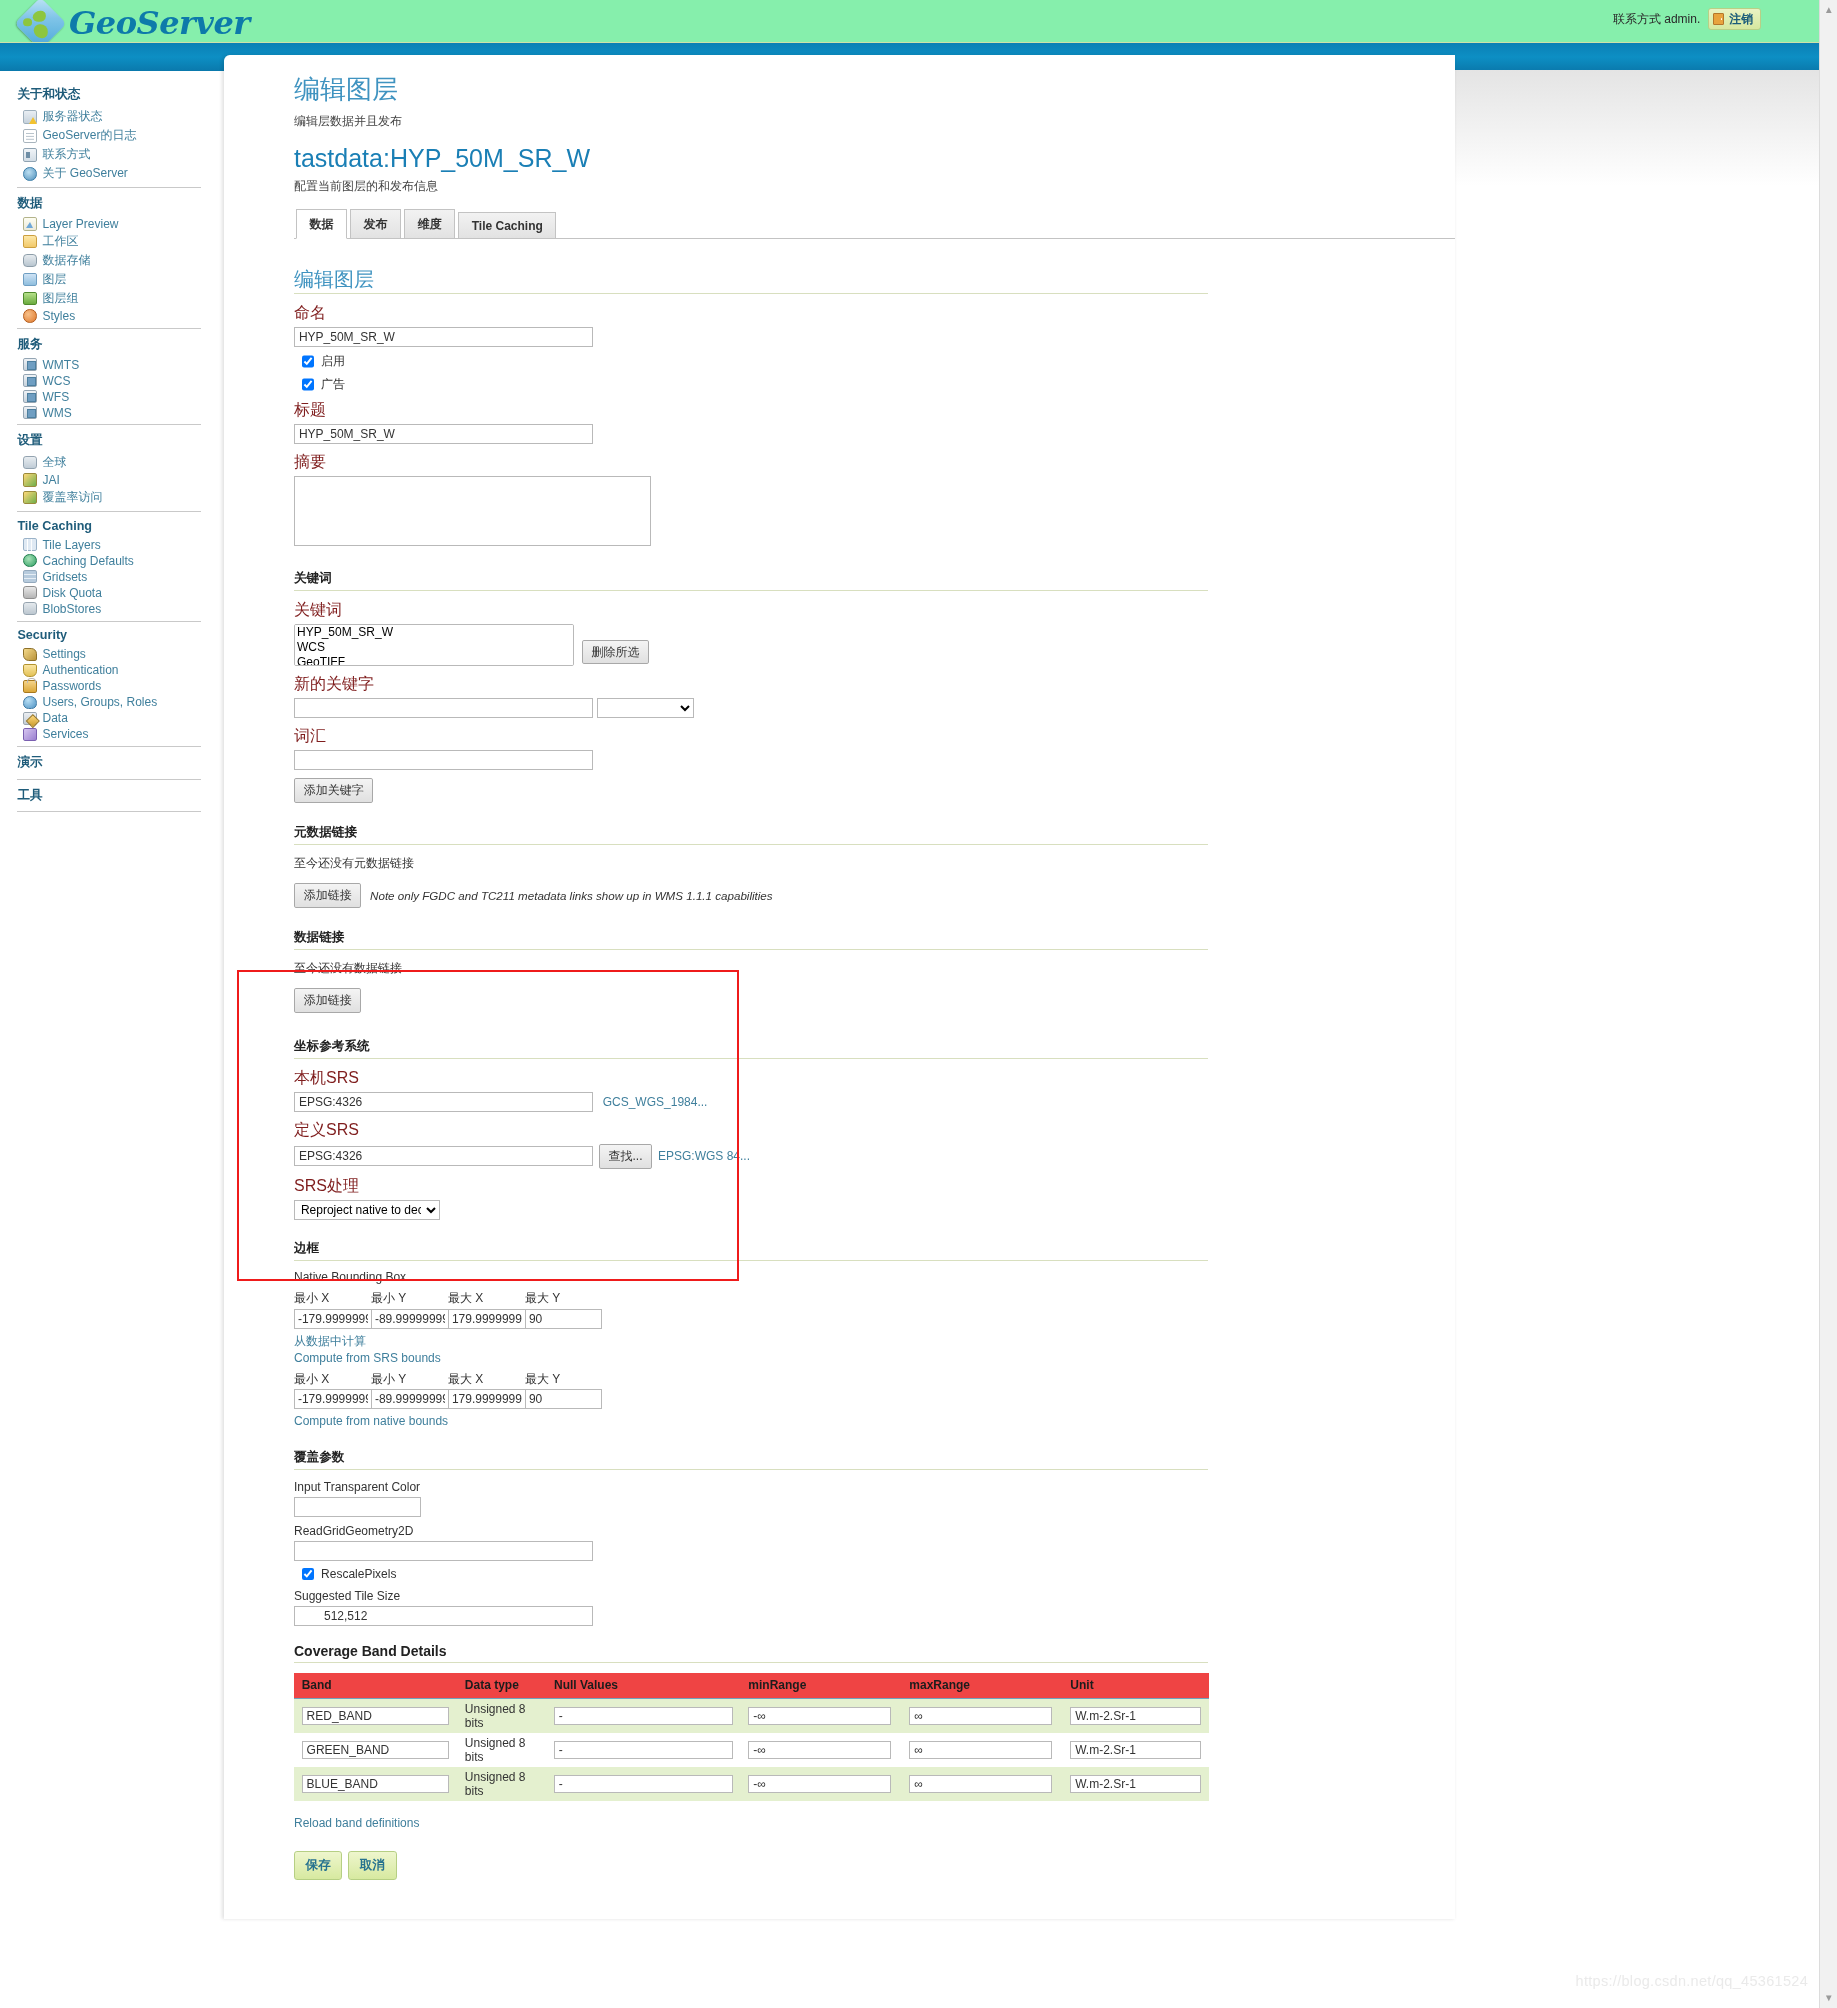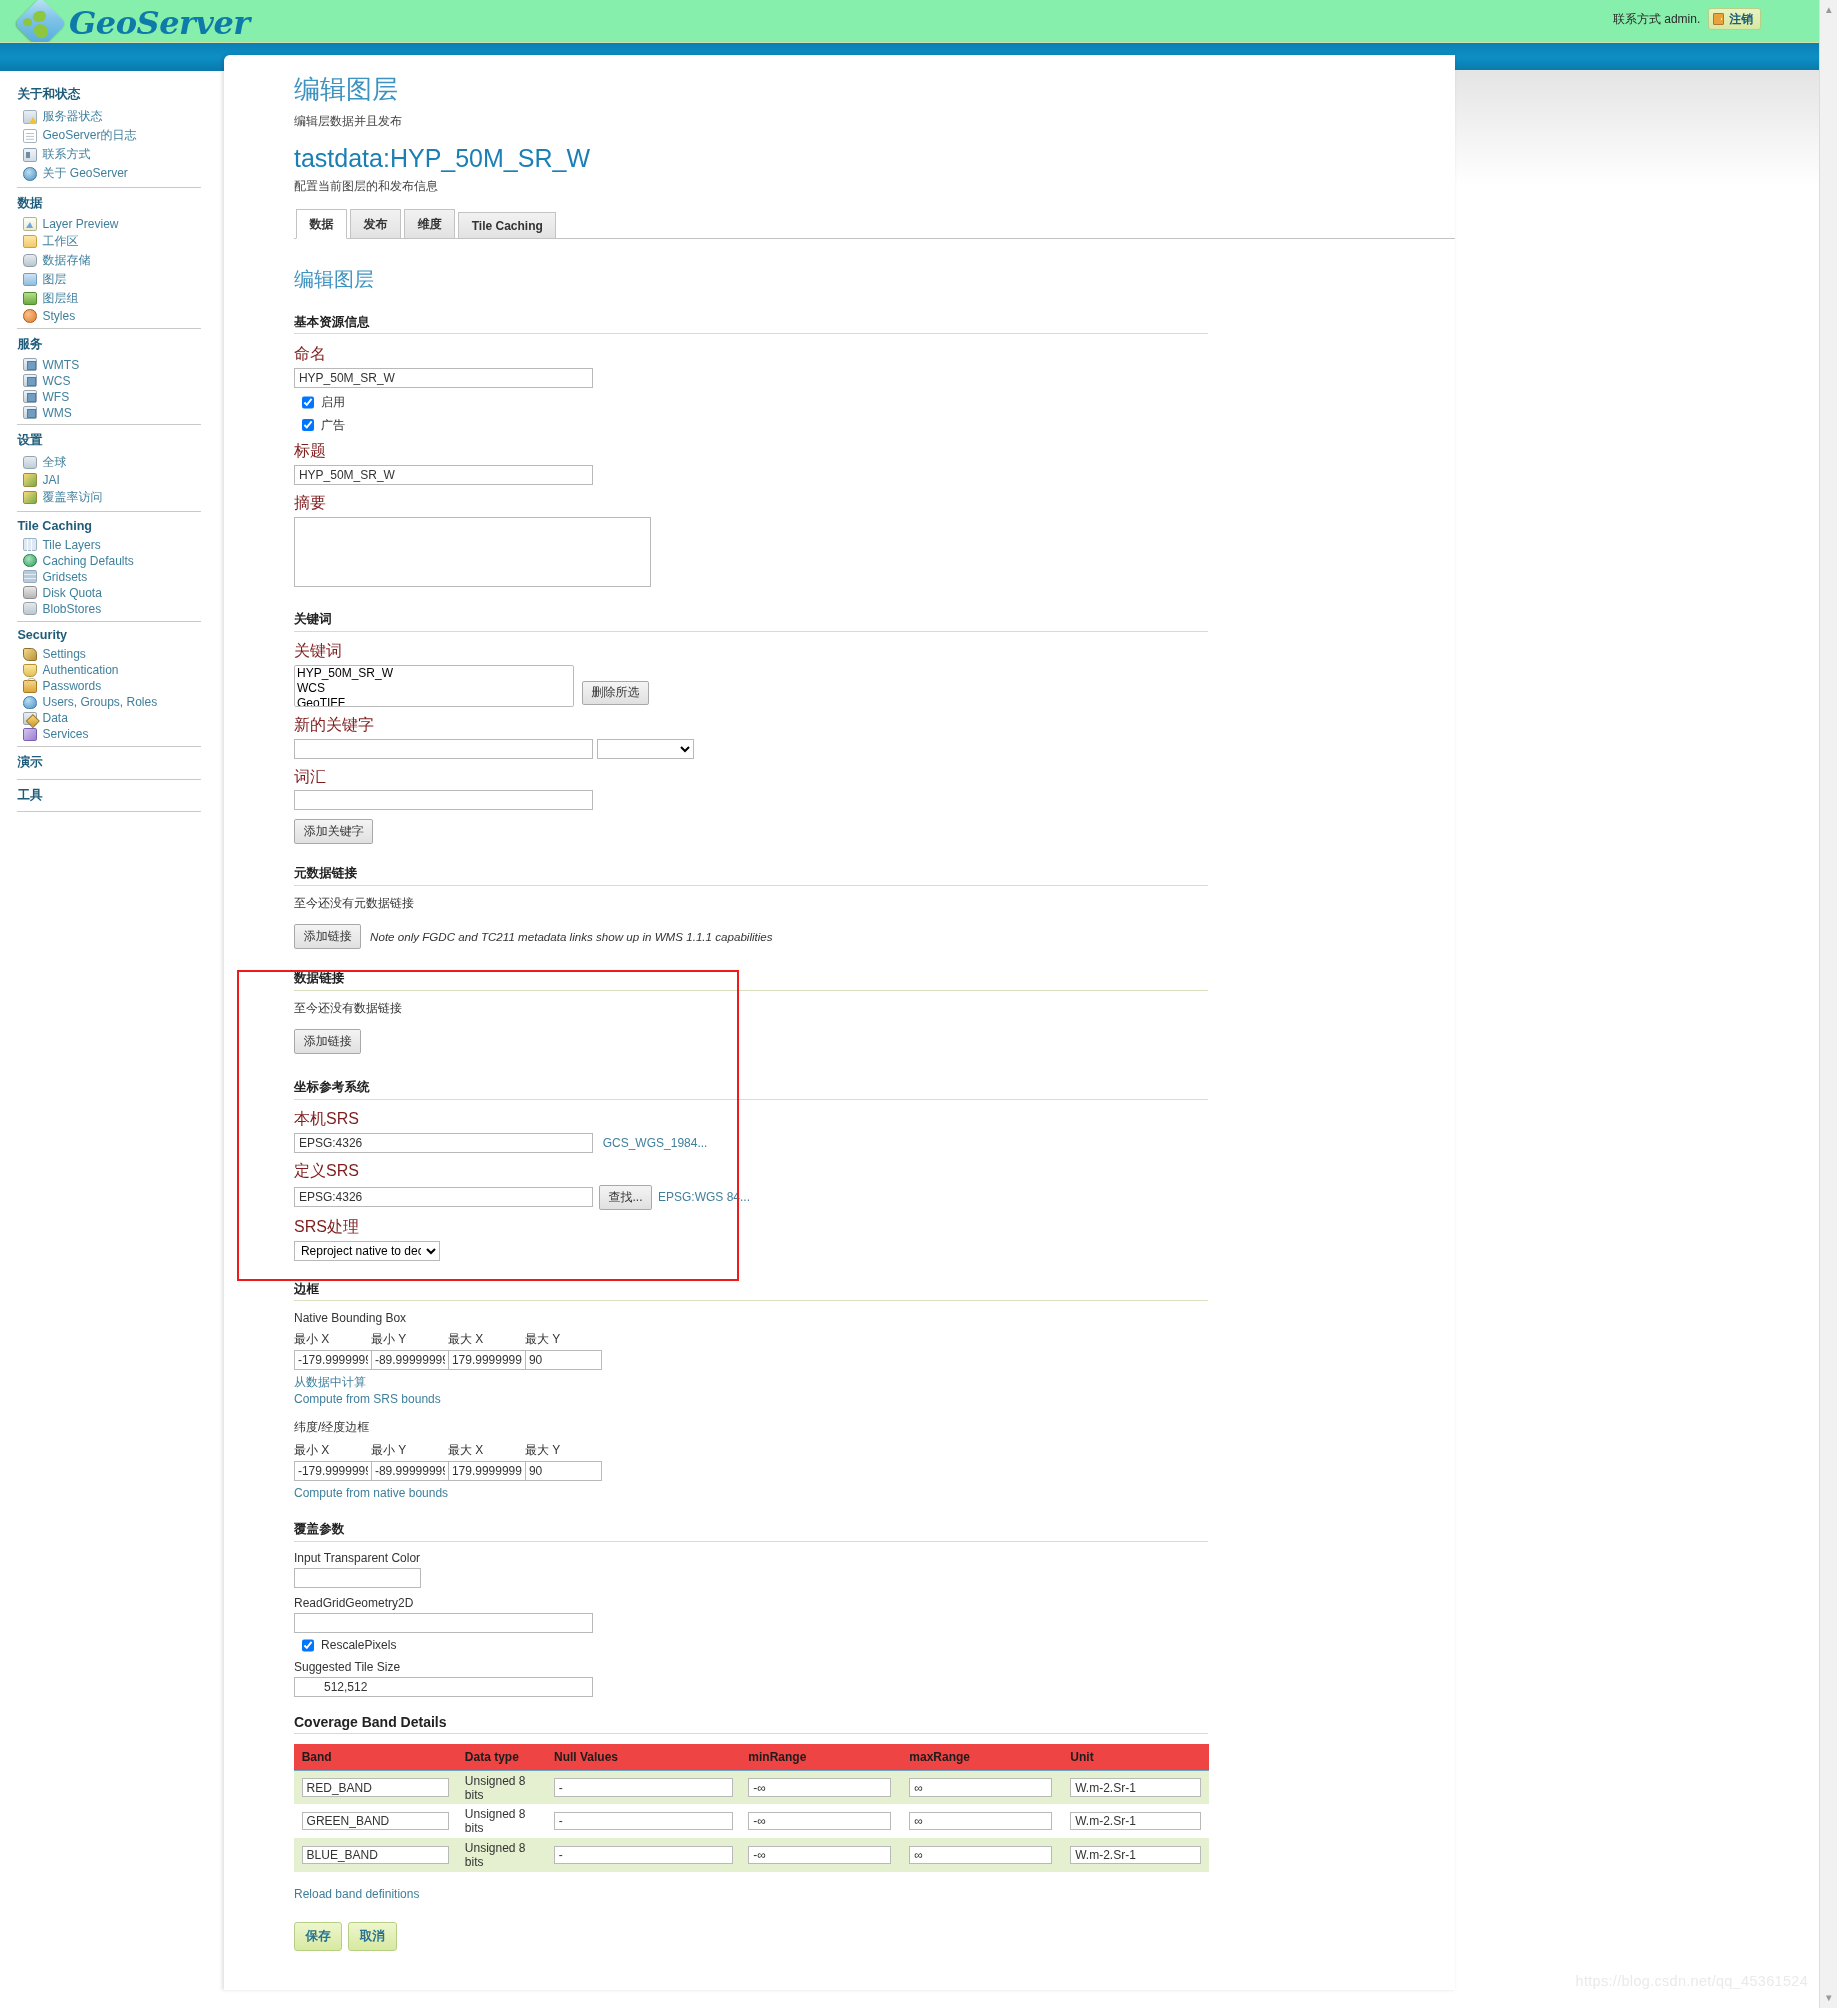--- a/index.html
+++ b/index.html
@@ -425,21 +425,20 @@
       <div id="tabs">
         <div class="tab active">数据</div>
         <div class="tab">发布</div>
         <div class="tab">维度</div>
         <div class="tab">Tile Caching</div>
       </div>
 
       <h1 class="page-title" style="font-size:20px;margin:27px 0 0 0;">编辑图层</h1>
 
       
-      <div class="sec-title">基本资源信息</div>
       <div class="sec-rule"></div>
 
       <div class="field-label">命名</div>
       <input type="text" class="tf w-310" value="HYP_50M_SR_W" style="">
 
       <div class="cbrow">
         <input type="checkbox" checked="" style="">
         <span>启用</span>
       </div>
       <div class="cbrow">
@@ -532,21 +531,20 @@
       </div>
       <div class="bbox-row">
         <input type="text" value="-179.99999999999" style="">
         <input type="text" value="-89.999999999982" style="">
         <input type="text" value="179.99999999996" style="">
         <input type="text" value="90" style="">
       </div>
       <div style="margin-top:3.9px;"><a class="lnk">从数据中计算</a></div>
       <div style="margin-top:1px;"><a class="lnk">Compute from SRS bounds</a></div>
 
-      <div class="plain" style="margin-top:13.5px;">纬度/经度边框</div>
       <div class="bbox-heads">
         <span>最小 X</span>
         <span>最小 Y</span>
         <span>最大 X</span>
         <span>最大 Y</span>
       </div>
       <div class="bbox-row">
         <input type="text" value="-179.99999999999" style="">
         <input type="text" value="-89.999999999982" style="">
         <input type="text" value="179.99999999996" style="">

